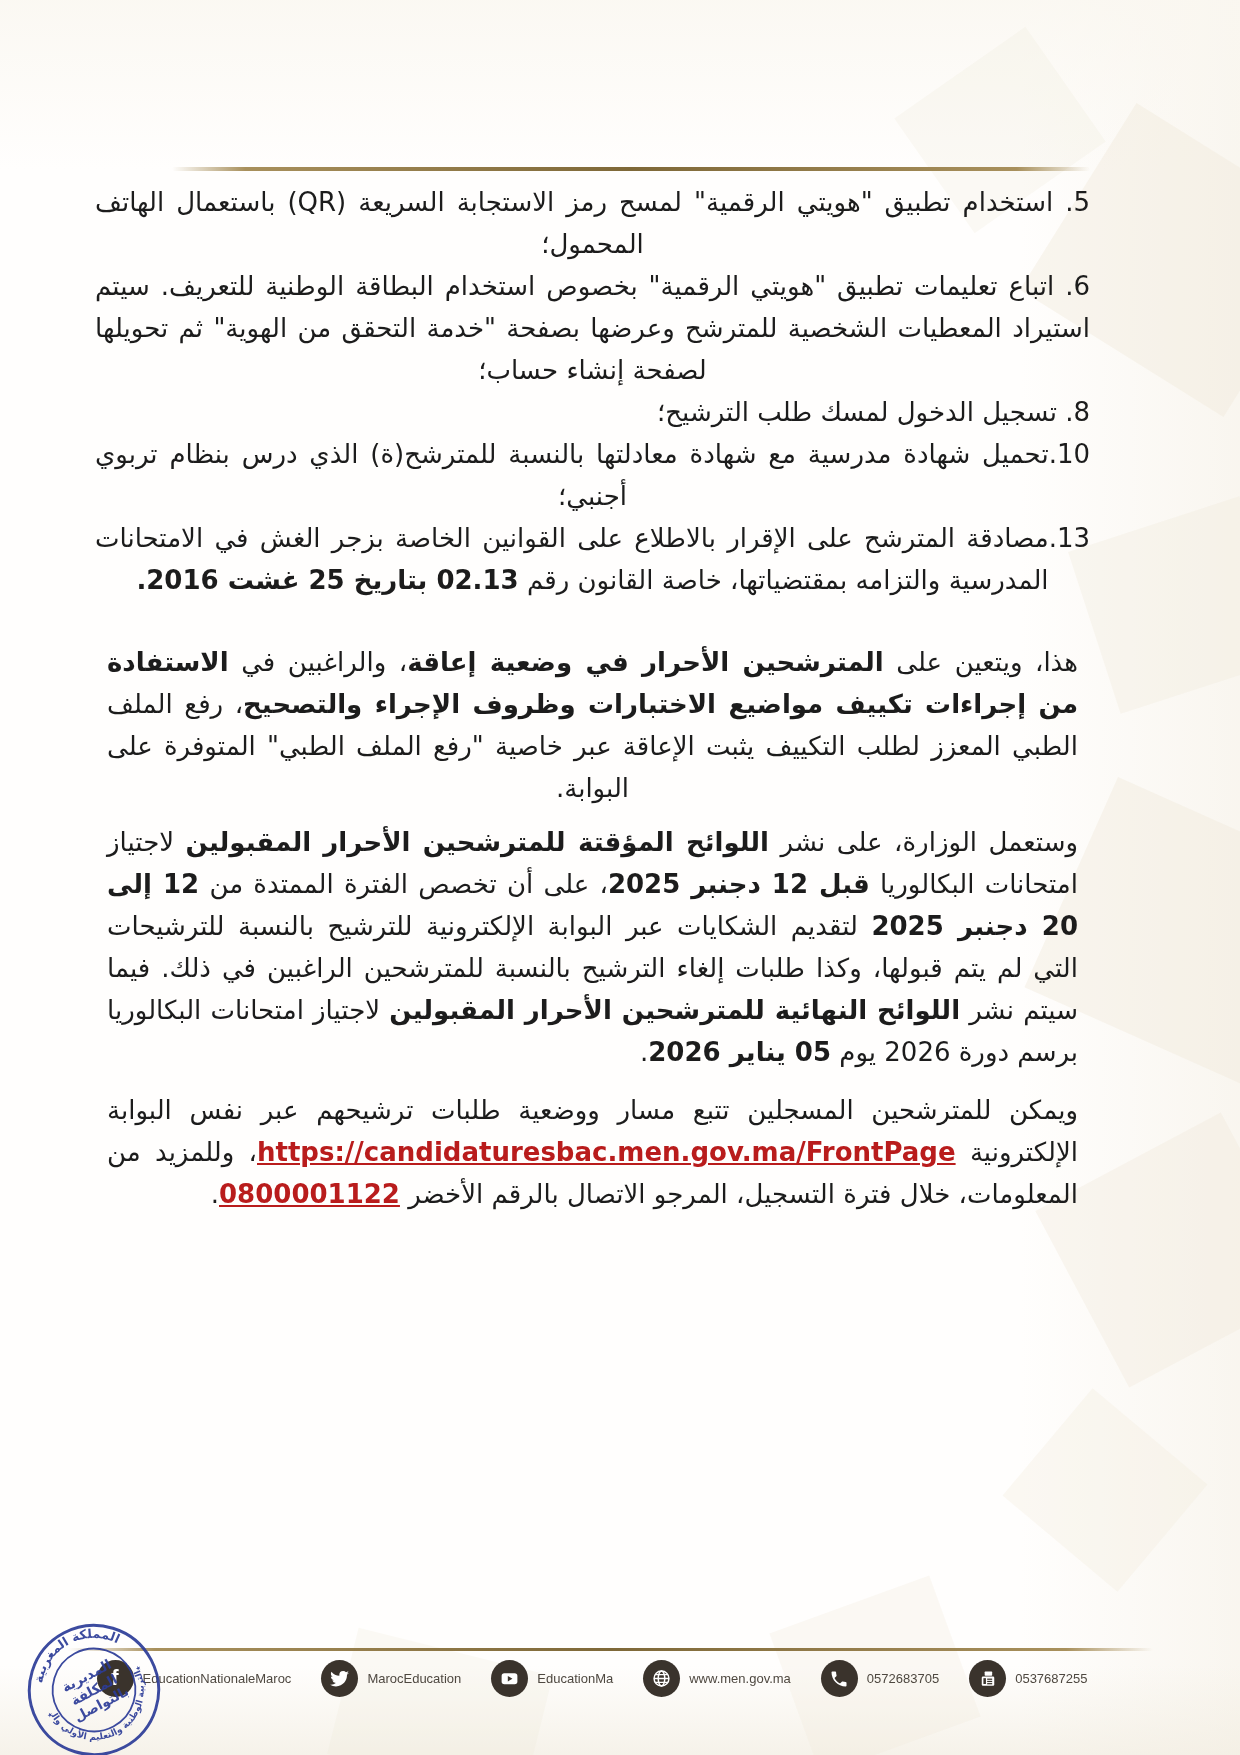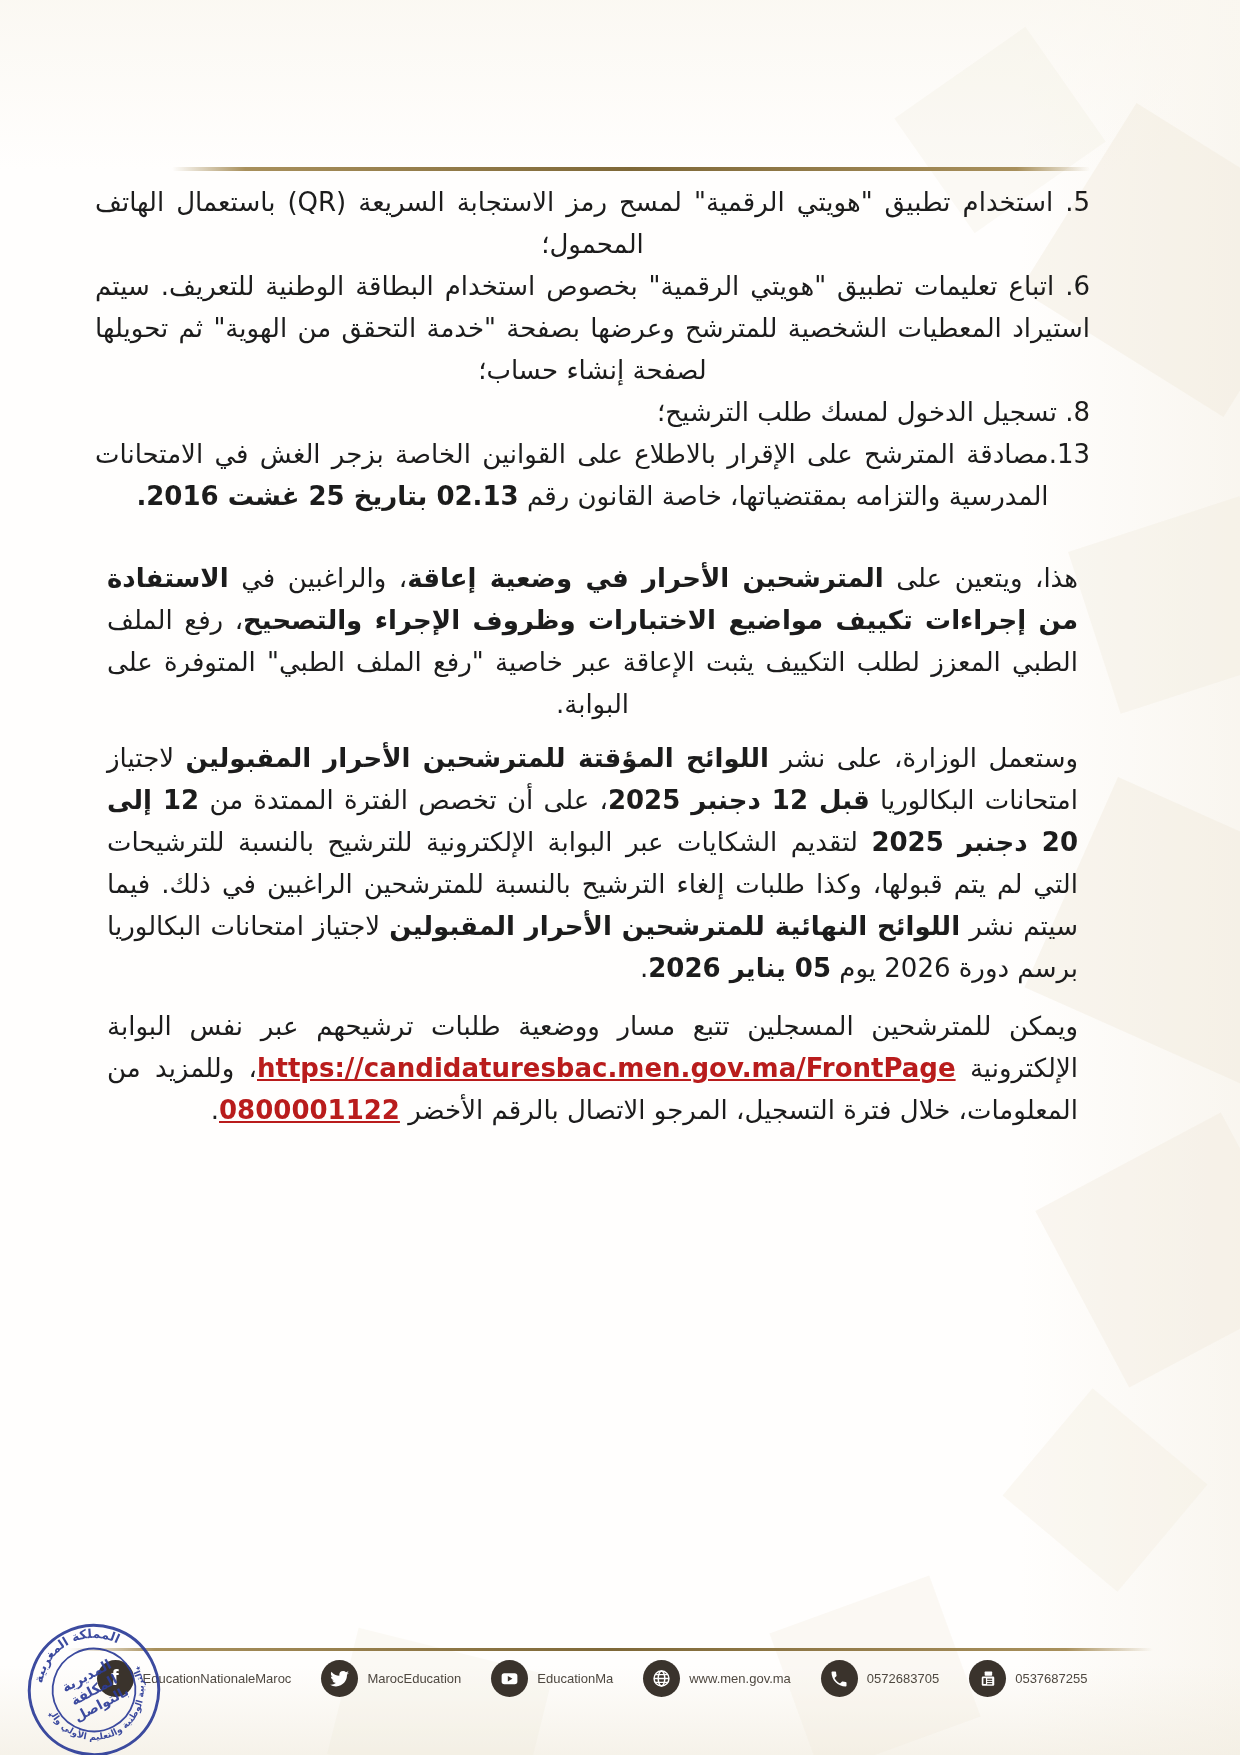--- a/index.html
+++ b/index.html
@@ -78,20 +78,21 @@
   <div class="shape s7"></div>
   <div class="shape s8"></div>
 
   <div class="gold-line gold-top"></div>
 
   <div class="doc">
     <div>
         <div class="li"><span>5. </span><span>استخدام تطبيق "هويتي الرقمية" لمسح رمز الاستجابة السريعة (QR) باستعمال الهاتف المحمول؛</span></div>
         <div class="li"><span>6. </span><span>اتباع تعليمات تطبيق "هويتي الرقمية" بخصوص استخدام البطاقة الوطنية للتعريف. سيتم استيراد المعطيات الشخصية للمترشح وعرضها بصفحة "خدمة التحقق من الهوية" ثم تحويلها لصفحة إنشاء حساب؛</span></div>
         <div class="li last-right"><span>8. </span><span>تسجيل الدخول لمسك طلب الترشيح؛</span></div>
+        <div class="li"><span>10.</span><span>تحميل شهادة مدرسية مع شهادة معادلتها بالنسبة للمترشح(ة) الذي درس بنظام تربوي أجنبي؛</span></div>
         <div class="li"><span>13.</span><span>مصادقة المترشح على الإقرار بالاطلاع على القوانين الخاصة بزجر الغش في الامتحانات المدرسية والتزامه بمقتضياتها، خاصة القانون رقم </span><span class="b">02.13 بتاريخ 25 غشت 2016.</span></div>
       </div>
     <p class="para p-disability"><span>هذا، ويتعين على </span><span class="b">المترشحين الأحرار في وضعية إعاقة</span><span>، والراغبين في </span><span class="b">الاستفادة من إجراءات تكييف مواضيع الاختبارات وظروف الإجراء والتصحيح</span><span>، رفع الملف الطبي المعزز لطلب التكييف يثبت الإعاقة عبر خاصية "رفع الملف الطبي" المتوفرة على البوابة.</span></p>
     <p class="para p-lists"><span>وستعمل الوزارة، على نشر </span><span class="b">اللوائح المؤقتة للمترشحين الأحرار المقبولين</span><span> لاجتياز امتحانات البكالوريا </span><span class="b">قبل 12 دجنبر 2025</span><span>، على أن تخصص الفترة الممتدة من </span><span class="b">12 إلى 20 دجنبر 2025</span><span> لتقديم الشكايات عبر البوابة الإلكترونية للترشيح بالنسبة للترشيحات التي لم يتم قبولها، وكذا طلبات إلغاء الترشيح بالنسبة للمترشحين الراغبين في ذلك. فيما سيتم نشر </span><span class="b">اللوائح النهائية للمترشحين الأحرار المقبولين</span><span> لاجتياز امتحانات البكالوريا برسم دورة 2026 يوم </span><span class="b">05 يناير 2026</span><span>.</span></p>
     <p class="para p-tracking"><span>ويمكن للمترشحين المسجلين تتبع مسار ووضعية طلبات ترشيحهم عبر نفس البوابة الإلكترونية </span><a href="#" class="lnk" dir="ltr">https://candidaturesbac.men.gov.ma/FrontPage</a><span>، وللمزيد من المعلومات، خلال فترة التسجيل، المرجو الاتصال بالرقم الأخضر </span><a href="#" class="lnk" dir="ltr">0800001122</a><span>.</span></p>
   </div>
 
   <div class="gold-line gold-bottom"></div>
 
   <div class="footer">

